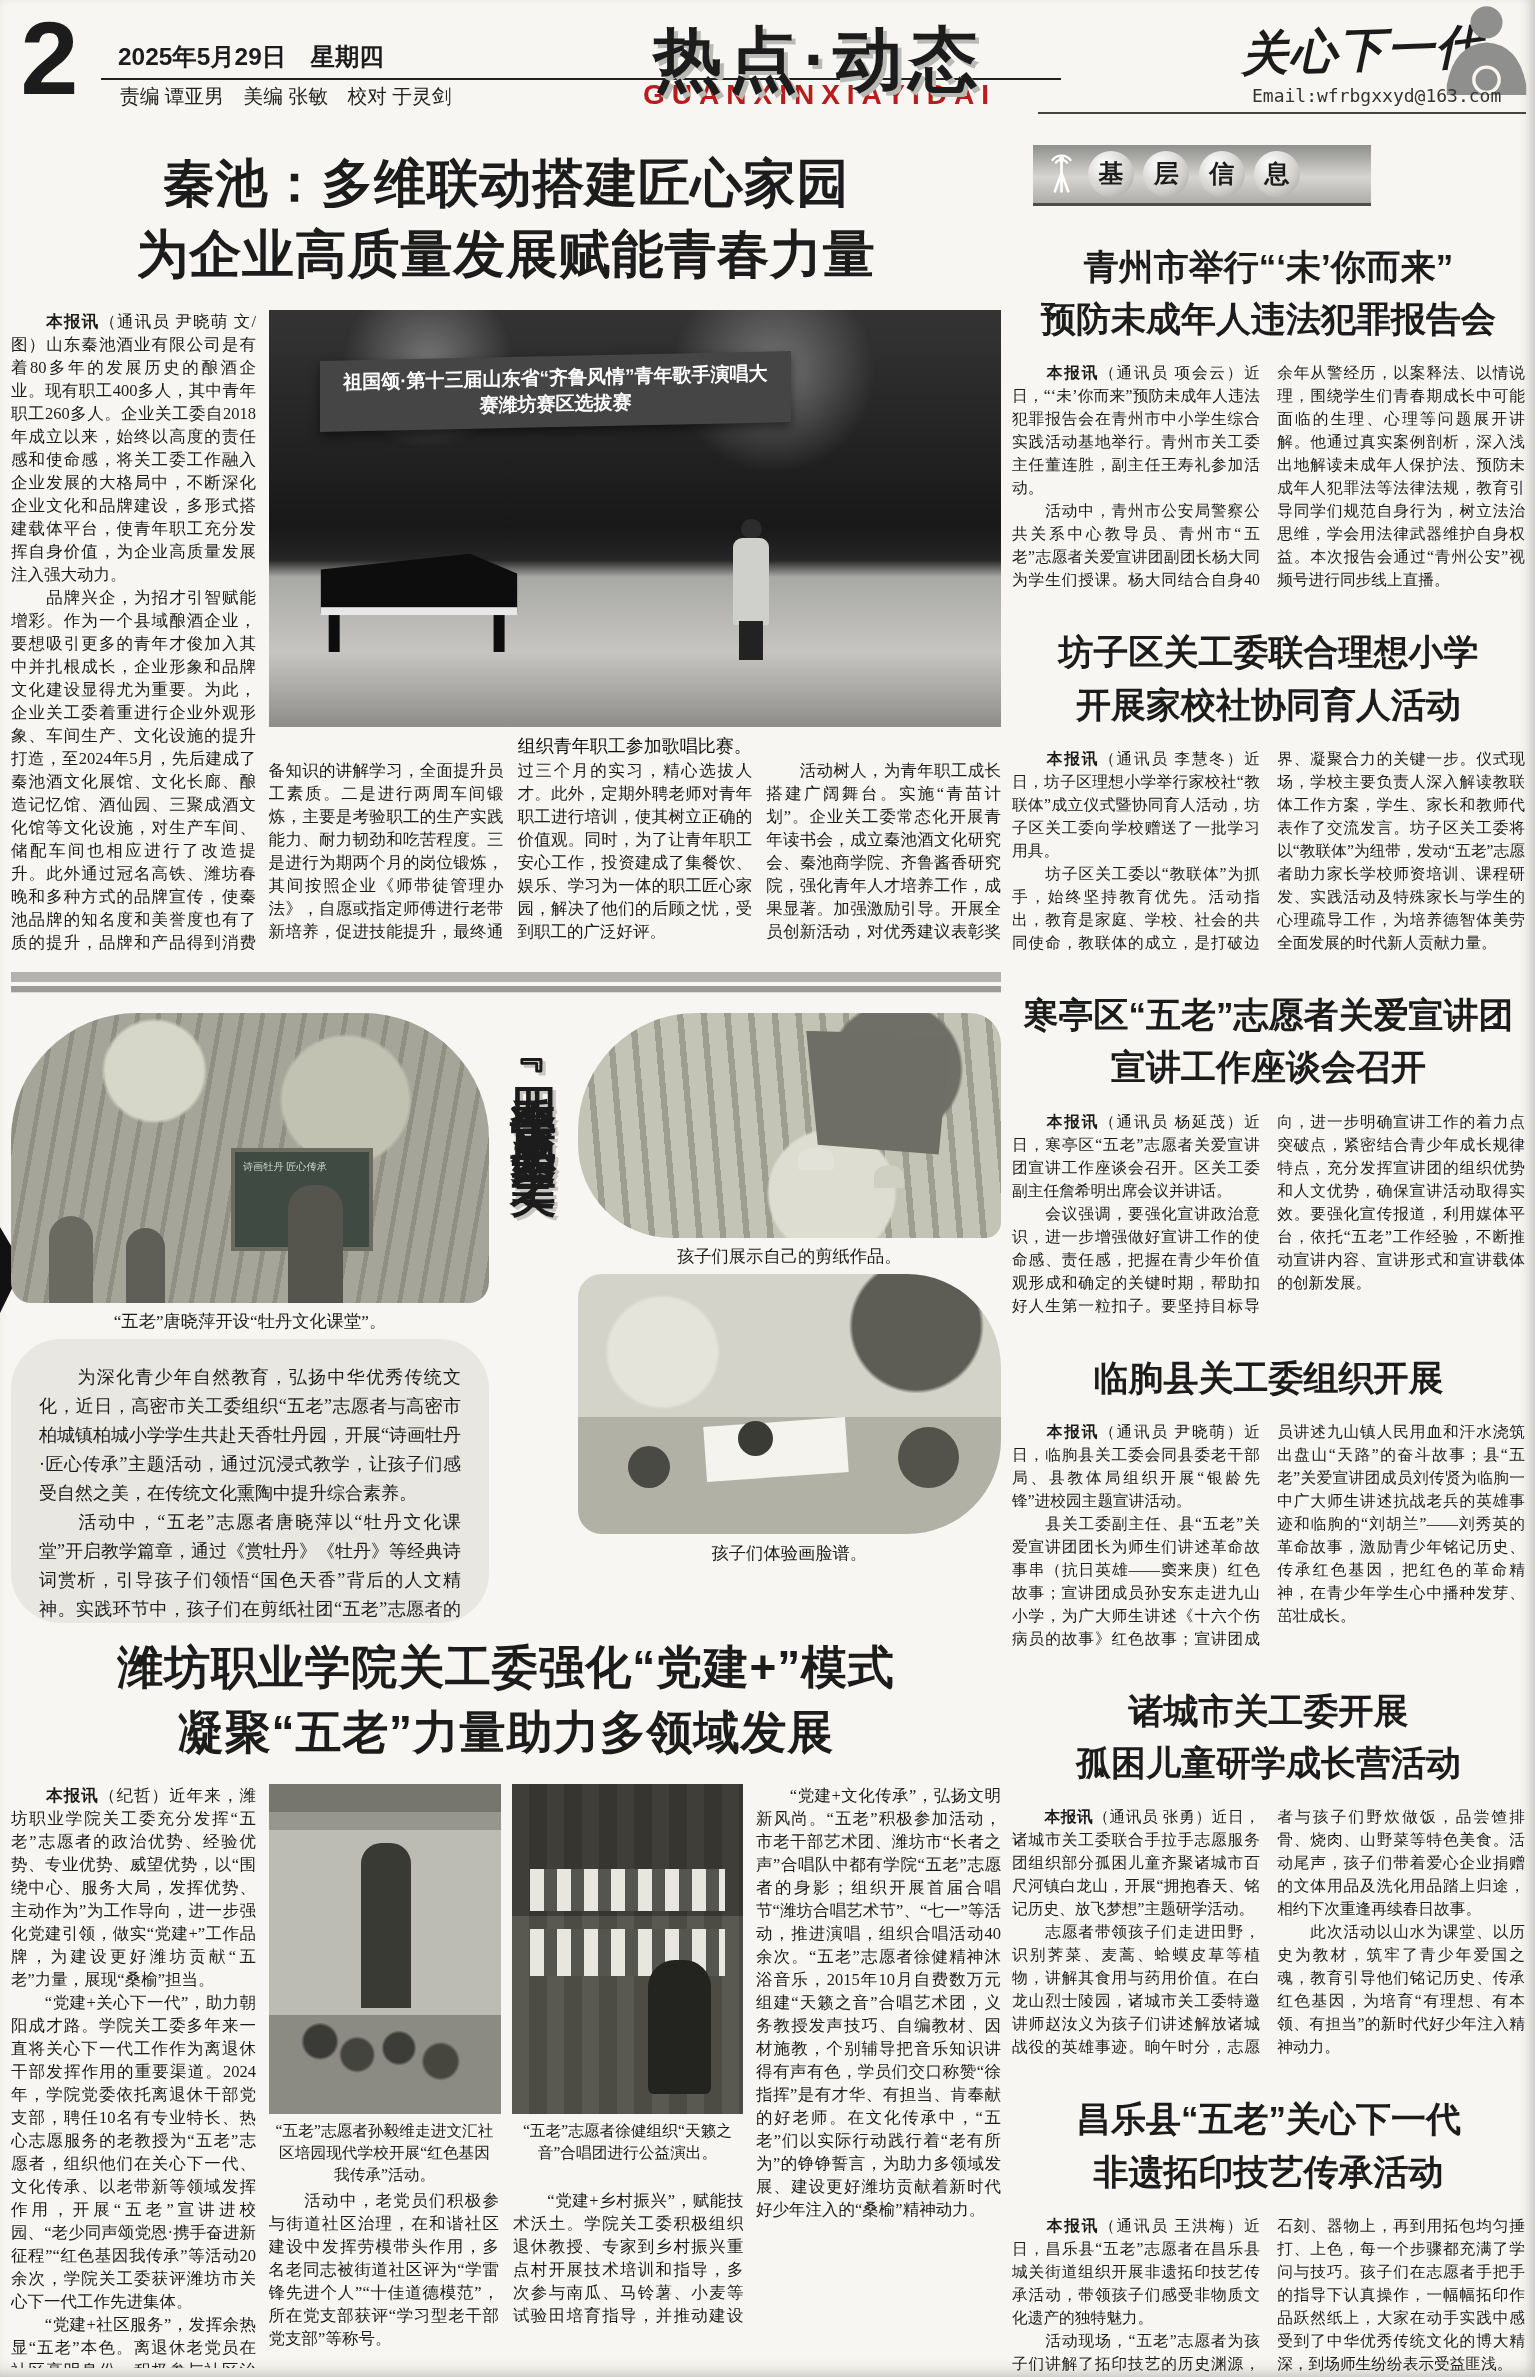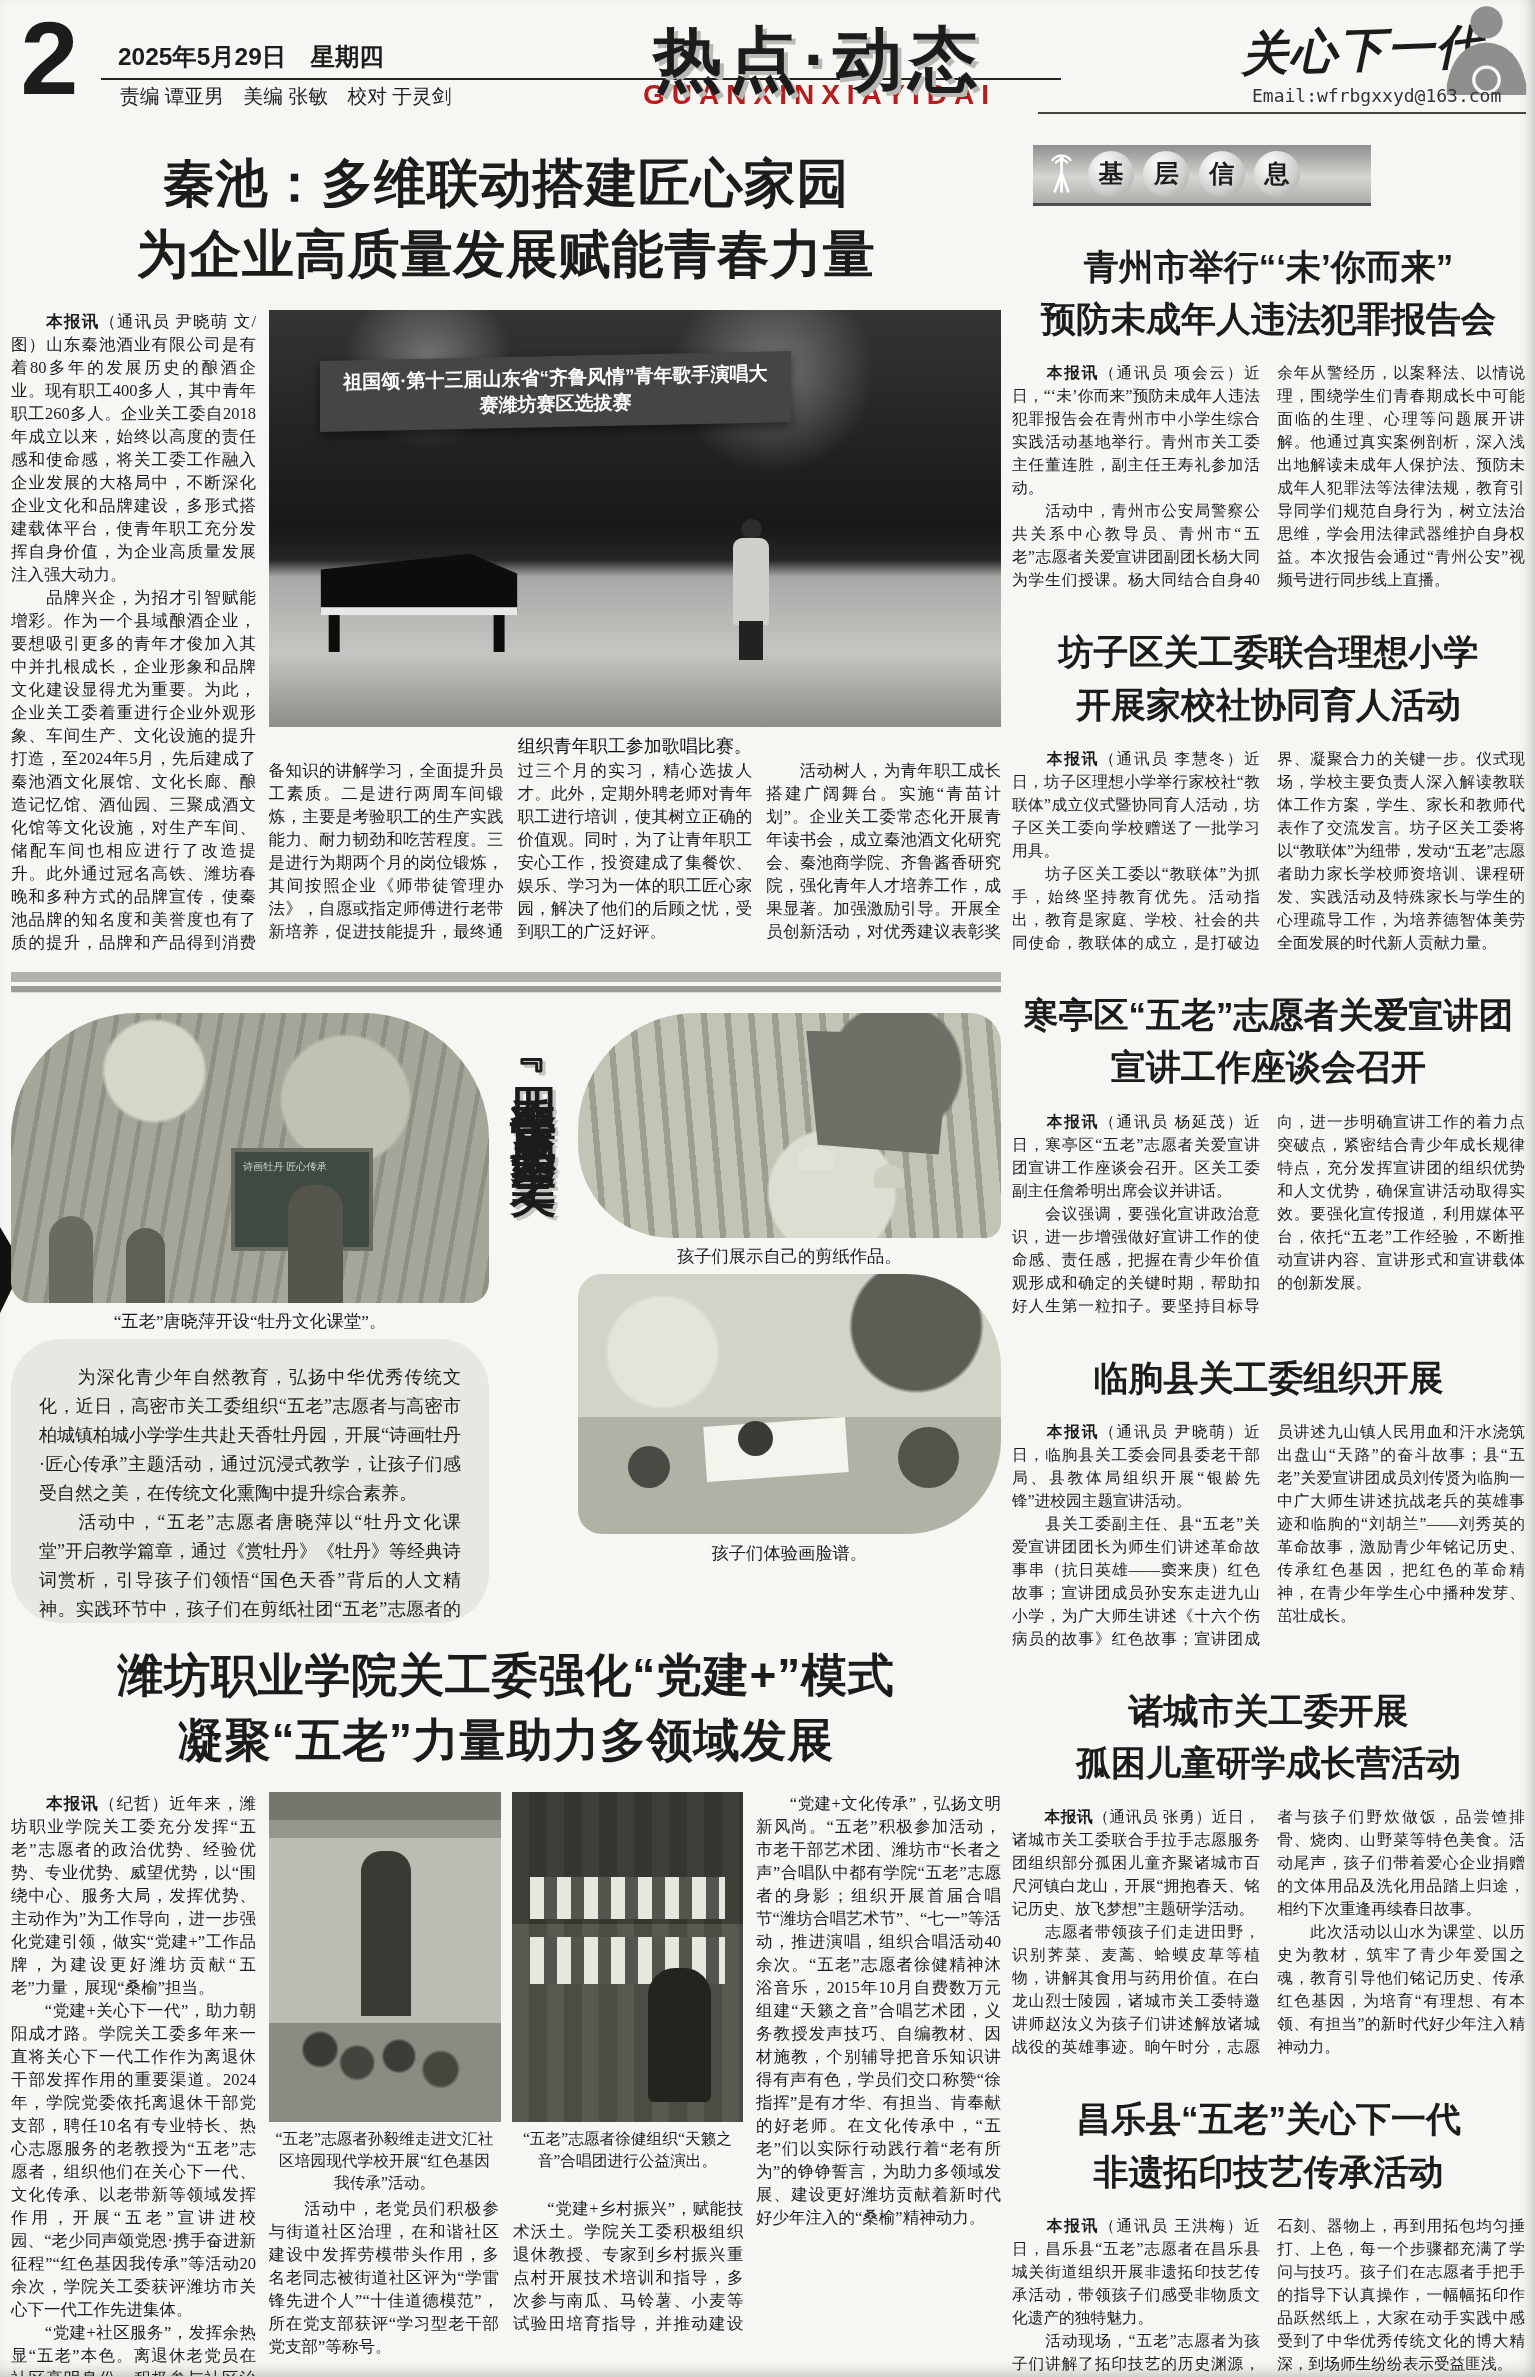--- a/index.html
+++ b/index.html
@@ -81,21 +81,21 @@
                clip-path:polygon(0 0,100% 4%,92% 100%,8% 92%);}
   .hat{position:absolute;width:36px;height:23.6px;border-radius:50% 50% 10% 10%;background:#e2e2d8;}
   .f-photo3{height:260px;border-radius:23.6px 94px 94px 23.6px;background:
      radial-gradient(circle at 20% 30%,#e4e4da 0 14%,transparent 15%),
      radial-gradient(circle at 80% 20%,#5d5d55 0 16%,transparent 17%),
      linear-gradient(#d4d3c9 0 55%,#b2b1a6 55% 100%);position:relative;overflow:hidden;}
   .paper{position:absolute;left:30%;bottom:22%;width:142px;height:55px;background:#f4f3ee;transform:rotate(-4deg);}
   .kid{position:absolute;bottom:18%;width:42px;height:42px;border-radius:50%;background:#4a4a44;}
   
   .a2-head{font-family:"Liberation Sans","DejaVu Sans",sans-serif;font-weight:900;text-align:center;
-           font-size:46px;line-height:1.35;margin-top:16px;letter-spacing:0.8px;}
+           font-size:46px;line-height:1.35;margin-top:8px;letter-spacing:0.8px;}
   .bottom-row{display:flex;gap:12.6px;margin-top:20.5px;}
   .col-h2{height:584px;}
   .mid{flex:1;min-width:0;}
   .mid-photos{display:flex;gap:11px;}
   .photo-class{flex:1;height:330px;background:
      radial-gradient(circle at 22% 78%,#3a3a36 0 5%,transparent 6%),
      radial-gradient(circle at 38% 82%,#44443e 0 5%,transparent 6%),
      radial-gradient(circle at 56% 80%,#3c3c38 0 5%,transparent 6%),
      radial-gradient(circle at 74% 84%,#46463f 0 5%,transparent 6%),
      linear-gradient(180deg,#96958e 0 14%,#bdbcb4 14% 70%,#8b8a83 70% 100%);position:relative;overflow:hidden;}

